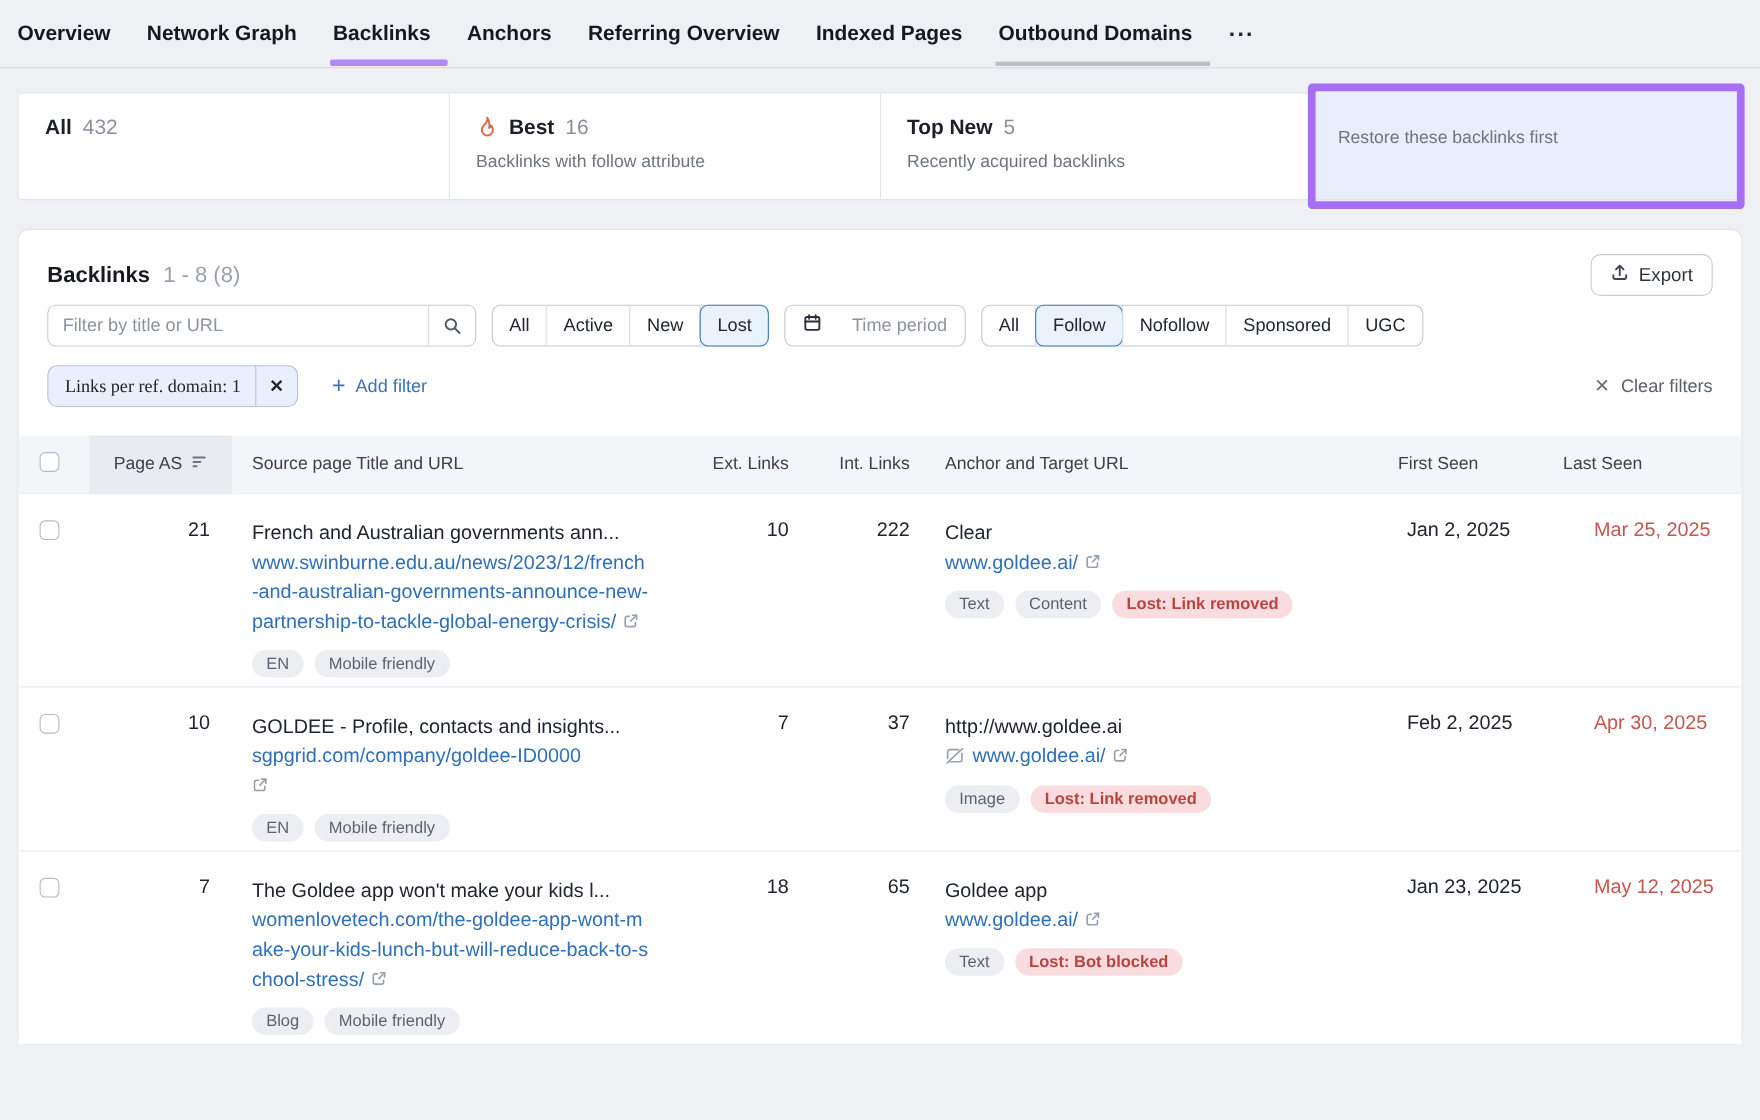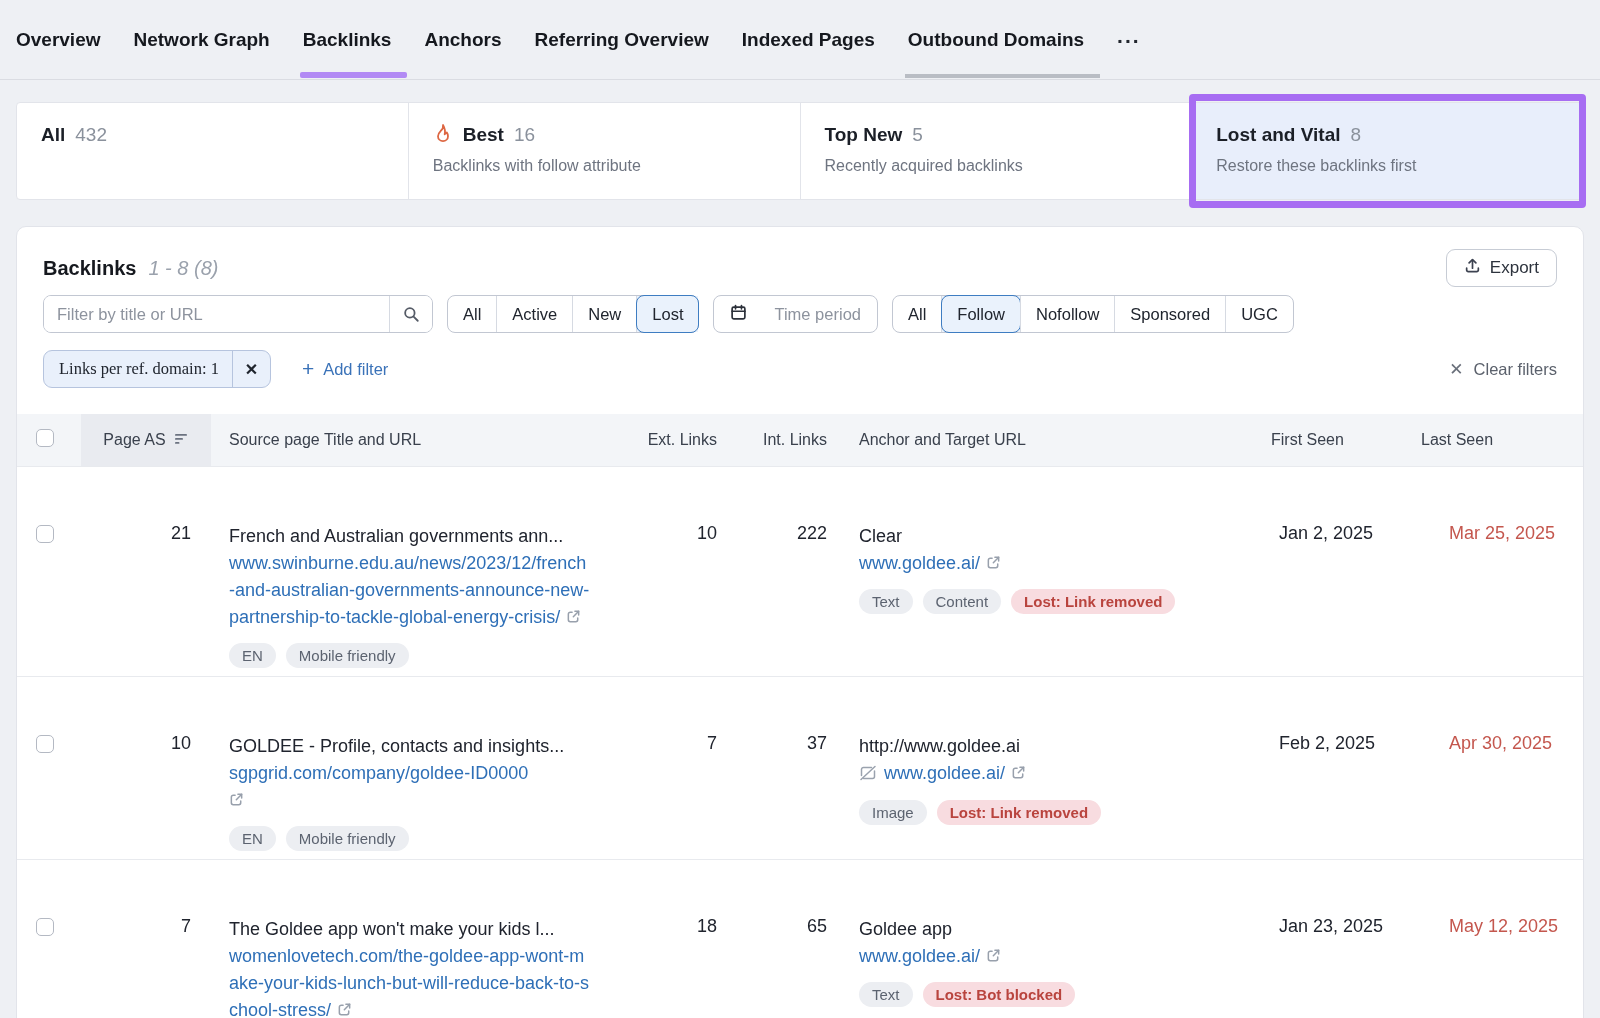--- a/index.html
+++ b/index.html
@@ -7,21 +7,21 @@
     --link_blue:#2e6fb7; --selected_blue:#3e7dc2; --selected_blue_bg:#eaf2fc;
     --lost_red:#c4574e; --badge_red_bg:#f8dce0; --badge_red_text:#b9443e;
     --flame_orange:#dd6743; --highlight_card_bg:#e8eefb;
   }
   *{box-sizing:border-box;}
   body{margin:0;width:1600px;height:1018px;overflow:hidden;background:var(--page_bg);
        font-family:"Liberation Sans","DejaVu Sans",sans-serif;color:#20242e;}
   a{text-decoration:none;cursor:pointer;}
 
   
-  .top-nav{display:flex;align-items:center;height:80px;padding:0 16px;gap:33px;
+  .top-nav{display:flex;align-items:center;height:62px;padding:0 16px;gap:33px;
            border-bottom:1px solid #dadce2;}
   .tab{position:relative;height:100%;display:flex;align-items:center;
        font-size:19px;font-weight:700;color:#15181e;cursor:pointer;white-space:nowrap;}
   .tab.active::after{content:"";position:absolute;left:-3px;right:-16px;bottom:1px;height:6px;
        background:var(--tab_underline);border-radius:2px;}
   .tab.hovered::after{content:"";position:absolute;left:-3px;right:-16px;bottom:1px;height:4px;
        background:#b9bdc4;}
   .nav-more{font-size:21px;font-weight:700;letter-spacing:2px;color:#22262e;cursor:pointer;
        margin-top:-8px;}
 
@@ -37,21 +37,21 @@
   .card.highlighted{background:var(--highlight_card_bg);}
   .card.highlighted::after{content:"";position:absolute;inset:-9px -3px;pointer-events:none;
        border:7px solid var(--accent_purple);border-radius:4px;}
   .flame{display:inline-flex;margin-top:-2px;}
 
   
   .panel{margin:26px 16px 0;background:#fff;border:1px solid #e2e4ea;border-radius:10px;
        padding-top:22px;}
   .panel-header{display:flex;align-items:center;padding:0 26px;height:38px;}
   .panel-title{font-size:20px;font-weight:700;color:#16191f;}
-  .panel-range{font-size:20px;color:#9aa1ac;margin-left:12px;font-style:italic;}
+  .panel-range{font-size:20px;color:#9aa1ac;margin-left:12px;}
   .export-btn{margin-left:auto;display:flex;align-items:center;gap:9px;height:38px;
        padding:0 17px;border:1px solid #c7ccd5;border-radius:9px;background:#fff;
        font-size:17px;color:#2d333d;cursor:pointer;}
 
   
   .filter-bar{display:flex;align-items:center;gap:14px;margin:8px 26px 0;height:38px;}
   .search-box{display:flex;align-items:stretch;width:390px;height:38px;
        border:1px solid #c2c7d2;border-radius:8px;background:#fff;overflow:hidden;}
   .search-box input{flex:1;border:none;outline:none;padding:0 13px;font-size:16.5px;
        font-family:inherit;color:#20252e;}
@@ -88,21 +88,21 @@
   .thead{height:52px;background:#f3f5f8;align-items:center;font-size:16px;color:#3a414d;}
   .th-as{background:#e9ebf0;height:52px;display:flex;align-items:center;justify-content:center;
        gap:8px;cursor:pointer;}
   .th-right{text-align:right;padding-right:14px;}
   .th-left{padding-left:18px;}
   .thead .c-last{padding-left:16px;}
   .checkbox{display:inline-block;width:18px;height:18px;border:1.5px solid #b4b9c3;
        border-radius:5px;background:#fff;cursor:pointer;}
   .c-check{padding-left:19px;}
   .trow{border-top:1px solid #e8eaee;padding-bottom:8px;background:#fff;}
-  .trow>.cell{padding-top:22px;margin-top:34px;}
+  .trow>.cell{padding-top:22px;}
   .trow .c-check .checkbox{margin-top:2px;}
   .num{font-size:18px;color:#20242e;text-align:right;}
   .c-as.num{padding-right:20px;}
   .c-ext{padding-right:14px;}
   .c-int{padding-right:14px;}
   .c-source{padding-left:18px;padding-right:40px;}
   .c-anchor{padding-left:18px;}
   .row-title,.anchor-text{font-size:18px;line-height:27px;color:#20242e;}
   .urlline{font-size:18px;line-height:27px;word-break:break-all;max-width:362px;}
   .urlline a{color:var(--link_blue);}
@@ -149,24 +149,20 @@
     <div class="card-sub">Backlinks with follow attribute</div>
   </div>
   <div class="card">
     <div class="card-head">
       <span class="card-title">Top New</span>
       <span class="card-count">5</span>
     </div>
     <div class="card-sub">Recently acquired backlinks</div>
   </div>
   <div class="card highlighted">
-    <div class="card-head">
-      <span class="card-title">Lost and Vital</span>
-      <span class="card-count">8</span>
-    </div>
     <div class="card-sub">Restore these backlinks first</div>
   </div>
 </div>
 
 <div class="panel">
 
   <div class="panel-header">
     <span class="panel-title">Backlinks</span>
     <span class="panel-range">1 - 8 (8)</span>
     <button class="export-btn">

